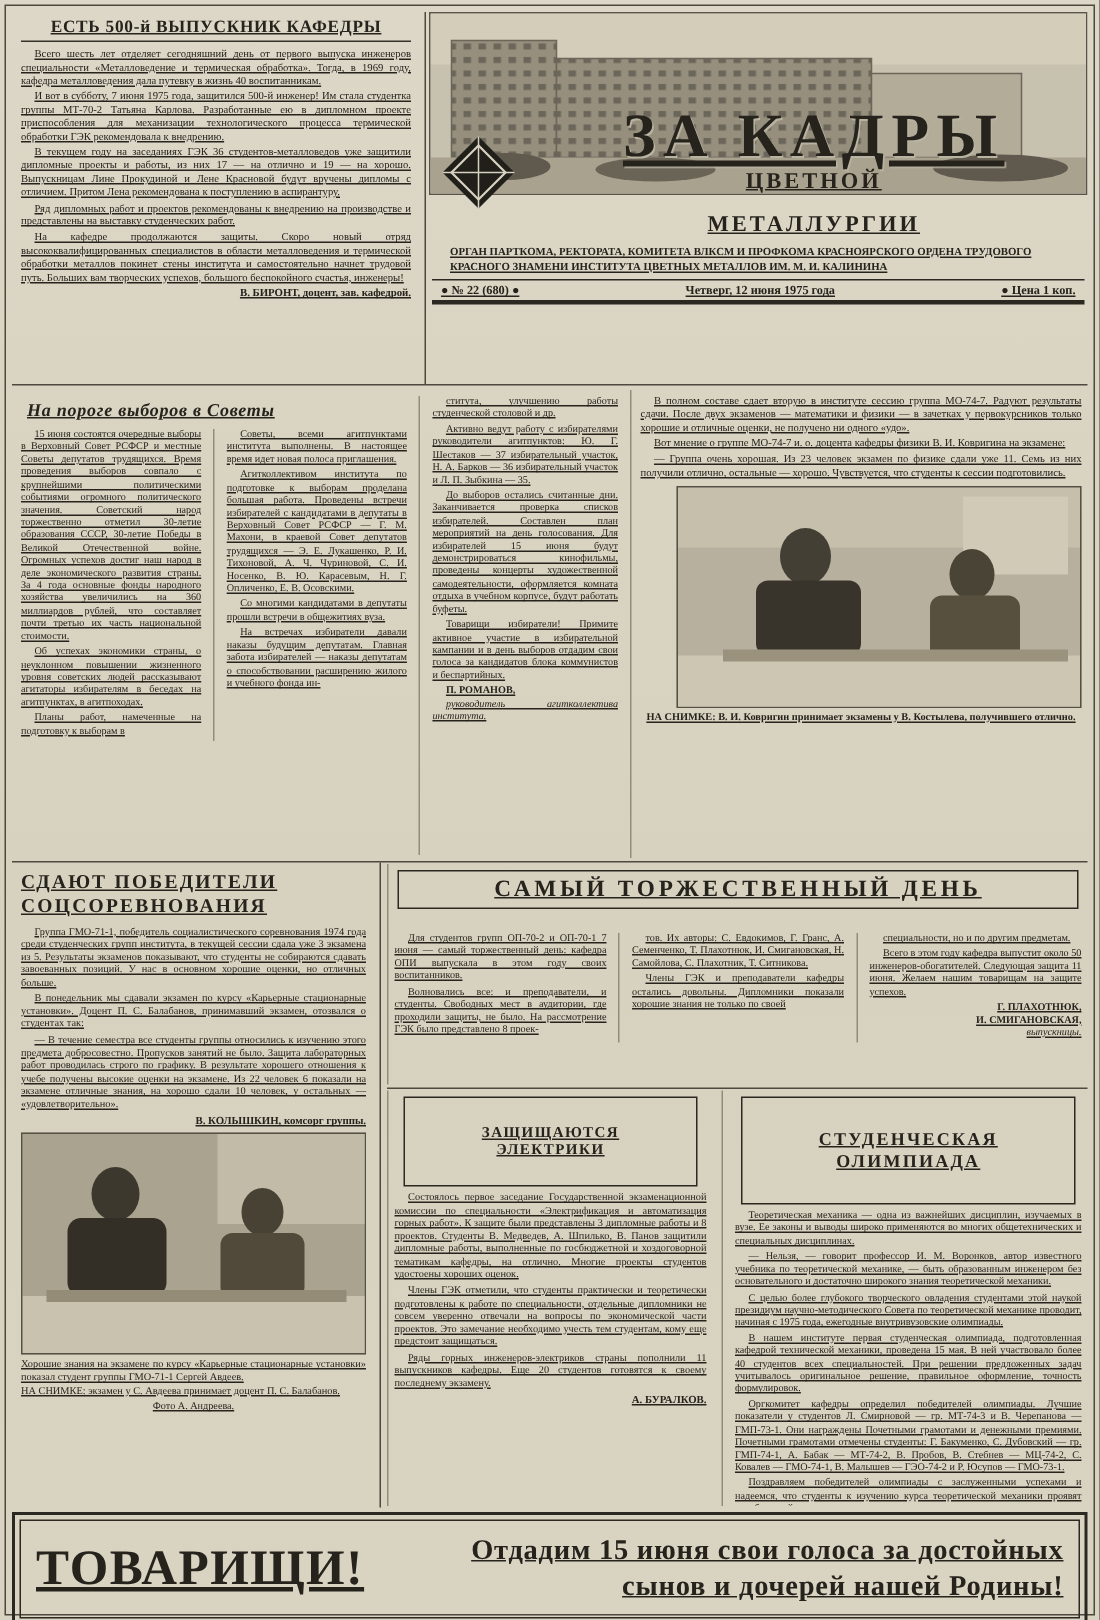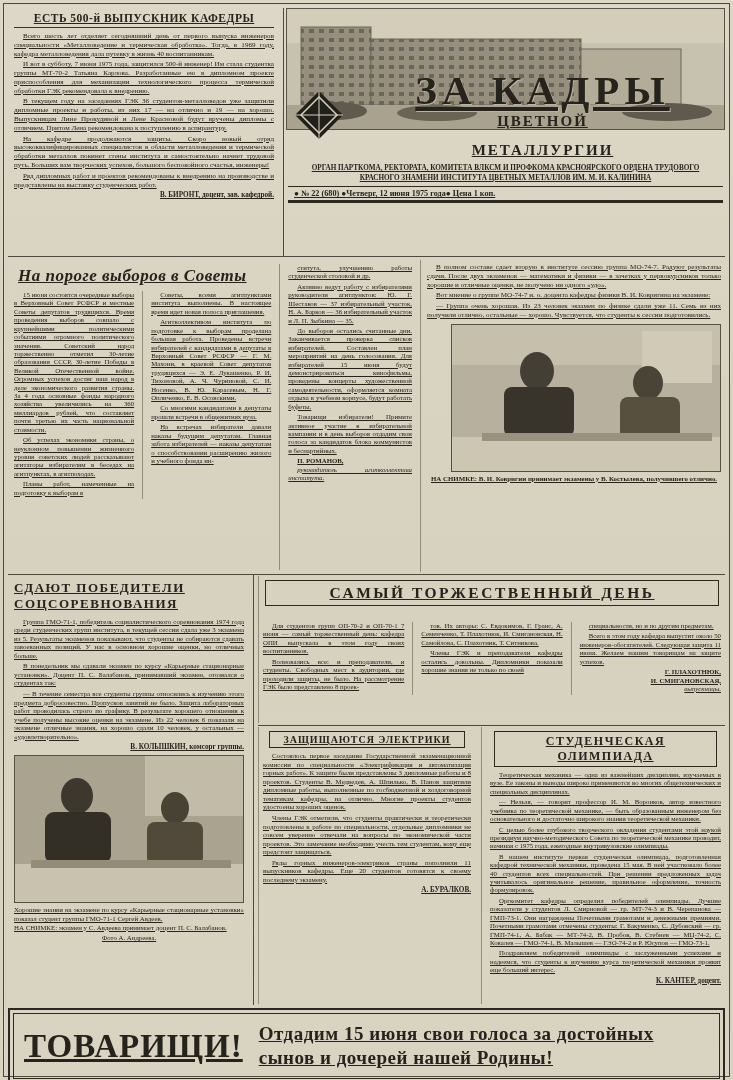--- a/index.html
+++ b/index.html
@@ -29,29 +29,29 @@
   
   #masthead { left:286px; top:8px; width:439px; height:246px; }
   .mast-photo { width:100%; height:122px; border:1px solid #59544a; overflow:hidden; }
   .mast-title-row { position:relative; margin-top:-60px; display:flex; align-items:center; gap:24px; padding:0 8px; }
   .emblem { width:50px; height:50px; flex:0 0 auto; }
   .mast-titles { flex:1; }
   .mast-title { font-size:41px; font-weight:bold; letter-spacing:5px; line-height:1; text-align:center;
                 text-shadow: 1px 1px 0 #b9b3a2; }
   .mast-sub { display:flex; align-items:center; gap:6px; font-size:15px; font-weight:bold; letter-spacing:2px; margin-top:2px; padding:0 4px;flex-direction:column; }
   .subrule { flex:1; height:4px; background:#26231d; }
-  .organ { font-size:7.2px; font-weight:bold; text-align:center; line-height:1.35; margin:5px 14px 3px; }
-  .dateline { display:flex; align-items:center;
+  .organ { font-size:7.2px; font-weight:bold; line-height:1.35; margin:5px 14px 3px; }
+  .dateline { display:flex; justify-content:space-between; align-items:center;
               border-top:1.5px solid #2b2822; border-bottom:3px solid #2b2822;
               margin:2px 2px 0; padding:2px 6px; font-size:8.2px; font-weight:bold; }
 
   
   #vybory { left:8px; top:260px; width:408px; height:312px; padding:4px 4px 2px 6px; display:flex; gap:8px; }
   #vybory .left-part { width:66%; }
-  #vybory h1 { font-style:italic; font-weight:bold; font-size:17px; letter-spacing:.5px; margin:2px 0 5px 4px; }
+  #vybory h1 { font-style:italic; font-weight:bold; font-size:12px; letter-spacing:.5px; margin:2px 0 5px 4px; }
   #vybory .twocols { display:flex; gap:8px; }
   #vybory .col { flex:1; }
   #vybory .col + .col, #vybory .col3 { border-left:1px solid #928c7b; padding-left:8px; }
   #vybory .col3 { width:34%; }
   #vybory p { font-size:6.8px; }
 
   
   #session { left:420px; top:260px; width:305px; height:312px; padding:3px 4px 2px 6px; border-left:1px solid #928c7b; }
   #session .body-text p { font-size:7.1px; }
   .photo { border:1px solid #555046; overflow:hidden; background:#b4ad9c; }
@@ -71,51 +71,51 @@
   #torzh { left:258px; top:576px; width:467px; height:147px; padding:2px 4px; border-left:1px solid #928c7b; }
   #torzh h1 { font-size:15.5px; letter-spacing:2.5px; text-align:center; border:1.5px solid #2b2822; padding:3px 2px; margin:2px 2px 16px; }
   #torzh .cols { display:flex; gap:8px; }
   #torzh .col { flex:1; }
   #torzh .col + .col { border-left:1px solid #928c7b; padding-left:8px; }
   #torzh p { font-size:6.8px; }
   #torzh .sig { text-align:right; }
 
   
   #elektriki { left:258px; top:727px; width:219px; height:277px; padding:3px 6px 2px 4px; border-left:1px solid #928c7b; }
-  #elektriki h1 { font-size:10px; letter-spacing:1px; text-align:center; border:1px solid #2b2822; padding:2px; margin:1px 6px 4px; }
+  #elektriki h1 { font-size:10px; letter-spacing:1px; text-align:center; border:1px solid #2b2822; padding:18px; margin:1px 6px 4px; }
   #elektriki .body-text p { font-size:6.9px; }
 
   
   #olimpiada { left:481px; top:727px; width:244px; height:277px; padding:3px 4px 2px 8px; border-left:1px solid #928c7b; }
-  #olimpiada h1 { font-size:12px; letter-spacing:1.5px; text-align:center; border:1px solid #2b2822; padding:2px; margin:1px 4px 4px; }
+  #olimpiada h1 { font-size:12px; letter-spacing:1.5px; text-align:center; border:1px solid #2b2822; padding:20px; margin:1px 4px 4px; }
   #olimpiada .body-text p { font-size:6.8px; }
 
   
   #banner { left:8px; top:1008px; width:717px; height:76px; border:2.5px solid #2b2822; outline:1px solid #2b2822; outline-offset:-6px;
             display:flex; align-items:center; gap:16px; padding:6px 14px; }
   .banner-left { font-size:33px; font-weight:bold; letter-spacing:1px; white-space:nowrap; }
-  .banner-right { flex:1; font-size:19px; font-weight:bold; text-align:left; line-height:1.25; letter-spacing:.5px; }
+  .banner-right { flex:1; font-size:19px; font-weight:bold; text-align:right; line-height:1.25; letter-spacing:.5px; }
 
   .hdiv { position:absolute; height:1px; background:#4d493f; }
   .vdiv { position:absolute; width:1px; background:#4d493f; }
 </style>
 </head>
 <body>
 
 <div class="page">
   <div class="frame"></div>
 
   <section id="article-500">
     <h1>ЕСТЬ 500-й ВЫПУСКНИК КАФЕДРЫ</h1>
     <div class="body-text">
       <p>Всего шесть лет отделяет сегодняшний день от первого выпуска инженеров специальности «Металловедение и термическая обработка». Тогда, в 1969 году, кафедра металловедения дала путевку в жизнь 40 воспитанникам.</p>
       <p>И вот в субботу, 7 июня 1975 года, защитился 500-й инженер! Им стала студентка группы МТ-70-2 Татьяна Карлова. Разработанные ею в дипломном проекте приспособления для механизации технологического процесса термической обработки ГЭК рекомендовала к внедрению.</p>
       <p>В текущем году на заседаниях ГЭК 36 студентов-металловедов уже защитили дипломные проекты и работы, из них 17 — на отлично и 19 — на хорошо. Выпускницам Лине Прокудиной и Лене Красновой будут вручены дипломы с отличием. Притом Лена рекомендована к поступлению в аспирантуру.</p>
+      <p>Ряд дипломных работ и проектов рекомендованы к внедрению на производстве и представлены на выставку студенческих работ.</p>
       <p>На кафедре продолжаются защиты. Скоро новый отряд высококвалифицированных специалистов в области металловедения и термической обработки металлов покинет стены института и самостоятельно начнет трудовой путь. Больших вам творческих успехов, большого беспокойного счастья, инженеры!</p>
-      <p>Ряд дипломных работ и проектов рекомендованы к внедрению на производстве и представлены на выставку студенческих работ.</p>
     </div>
     <p class="sig">В. БИРОНТ, доцент, зав. кафедрой.</p>
   </section>
 
   <section id="masthead">
     <div class="mast-photo">
       <svg width="437" height="120" viewBox="0 0 437 120" xmlns="http://www.w3.org/2000/svg">
         <defs>
           <pattern id="win" width="10" height="9" patternUnits="userSpaceOnUse">
             <rect width="10" height="9" fill="#978f7d"></rect>

